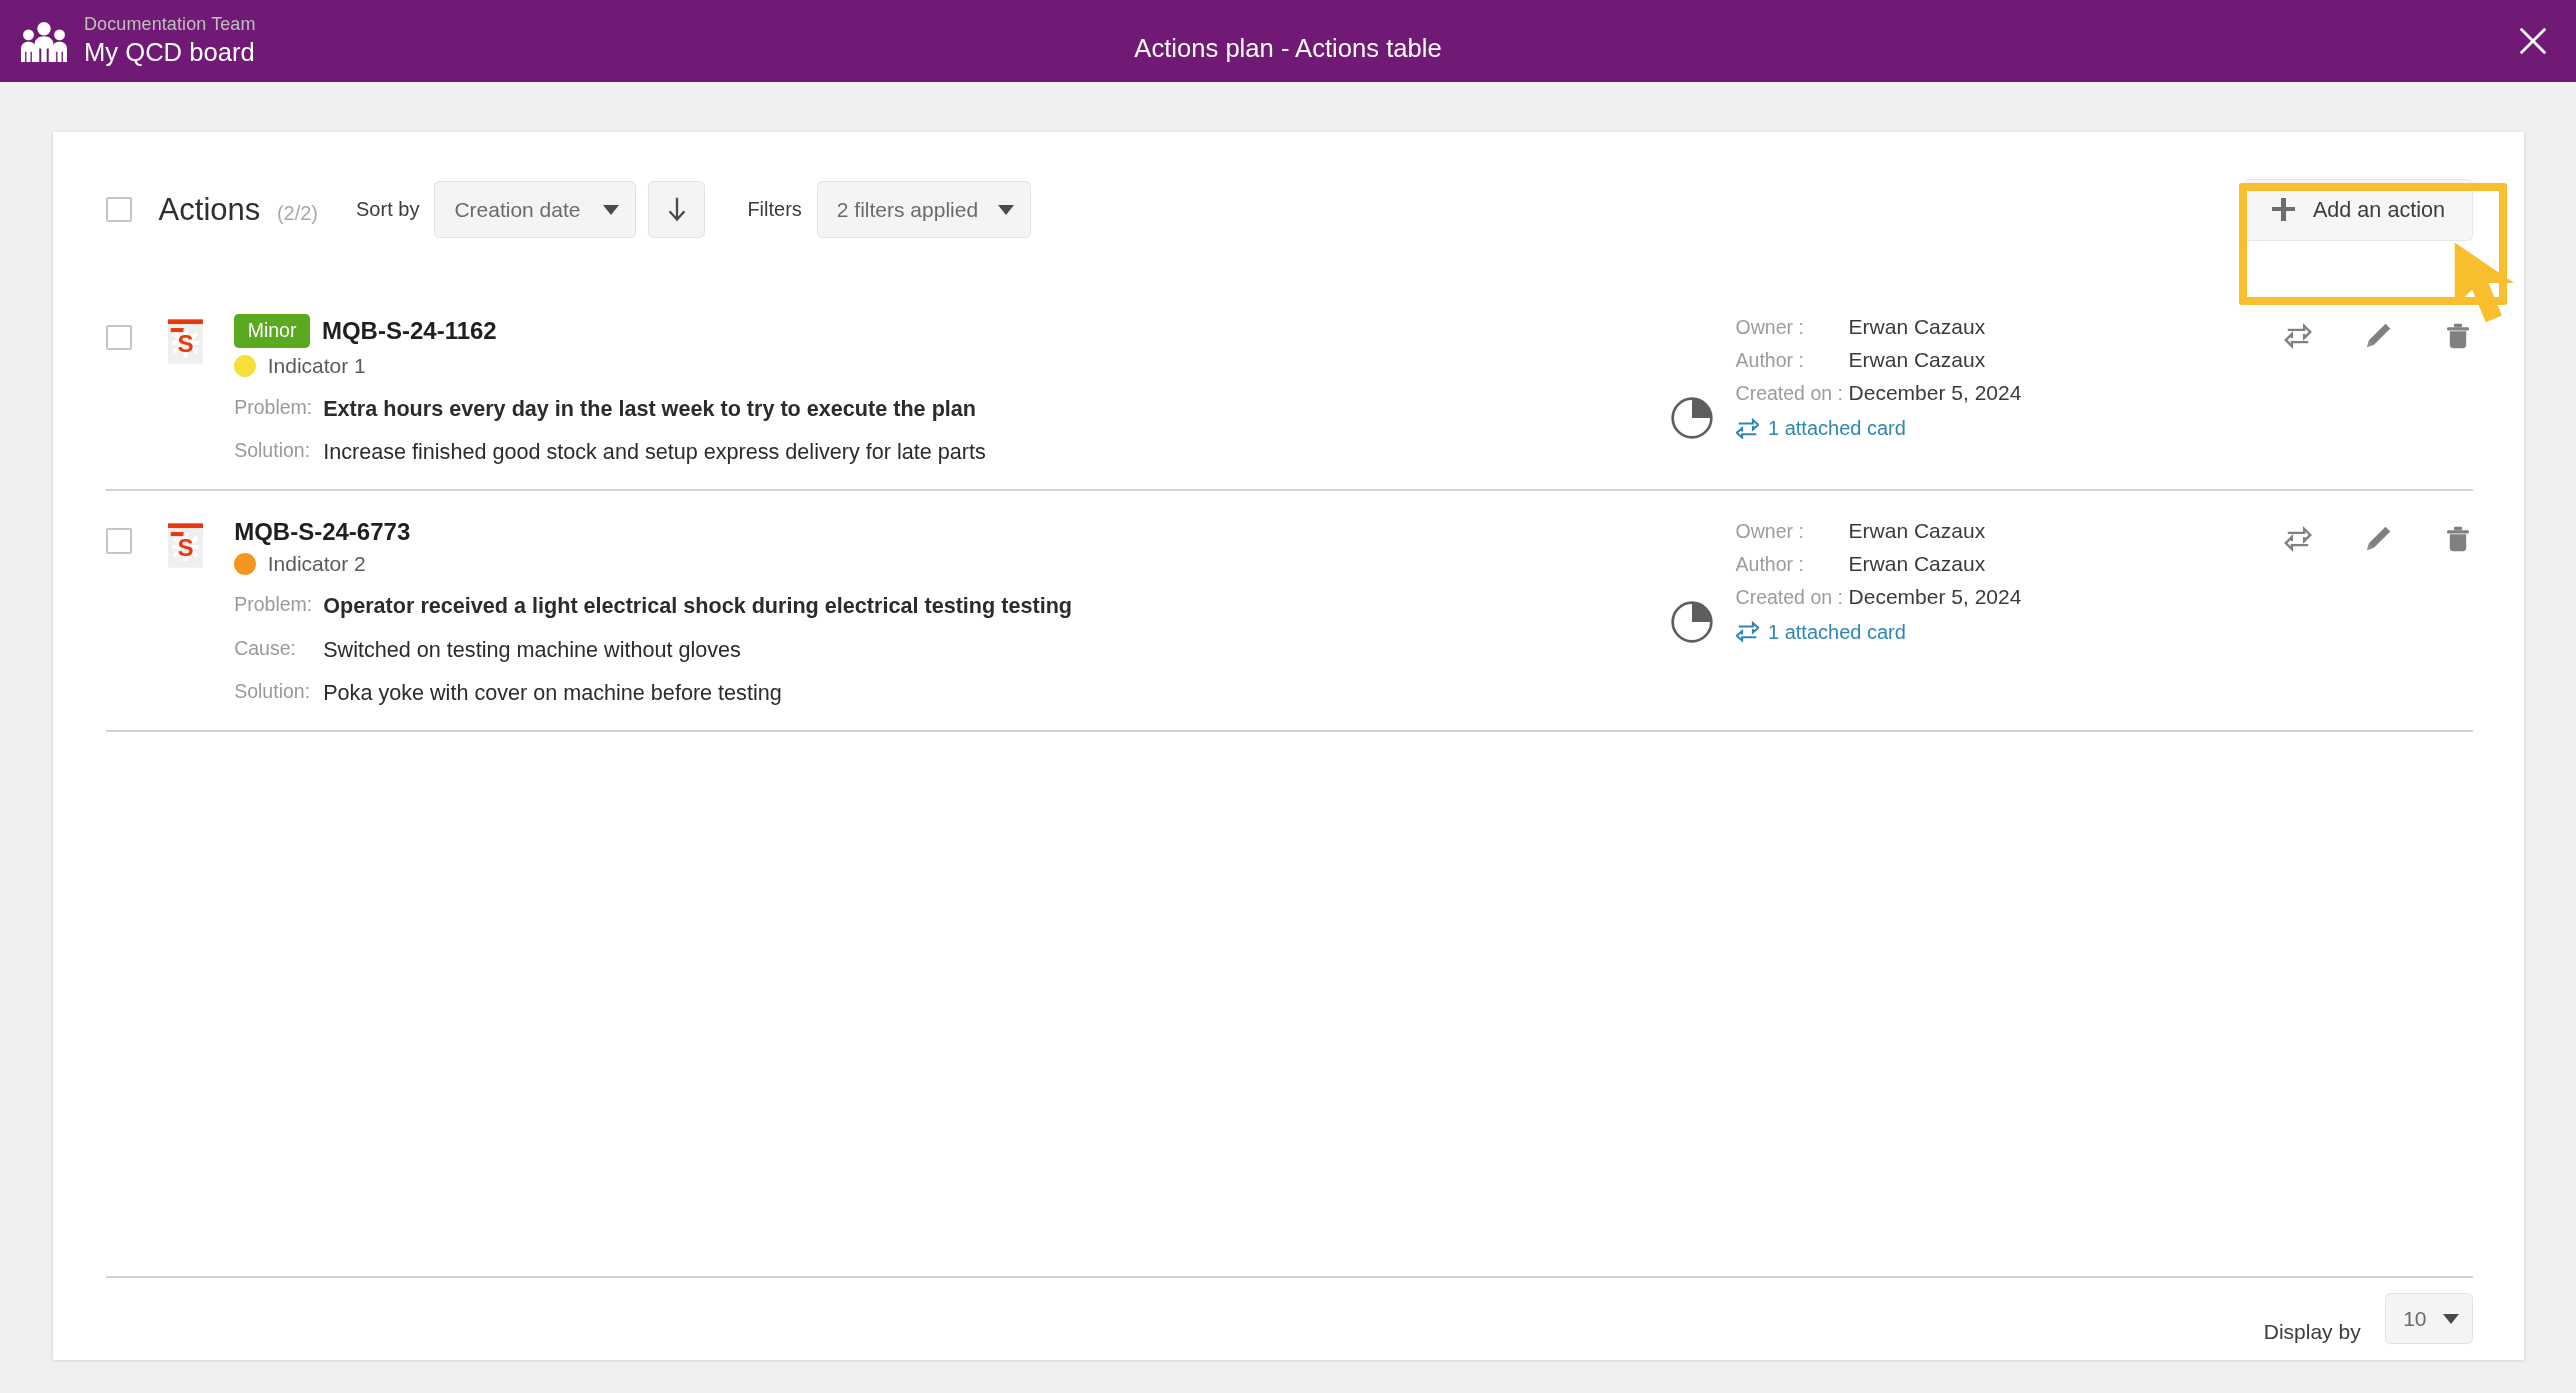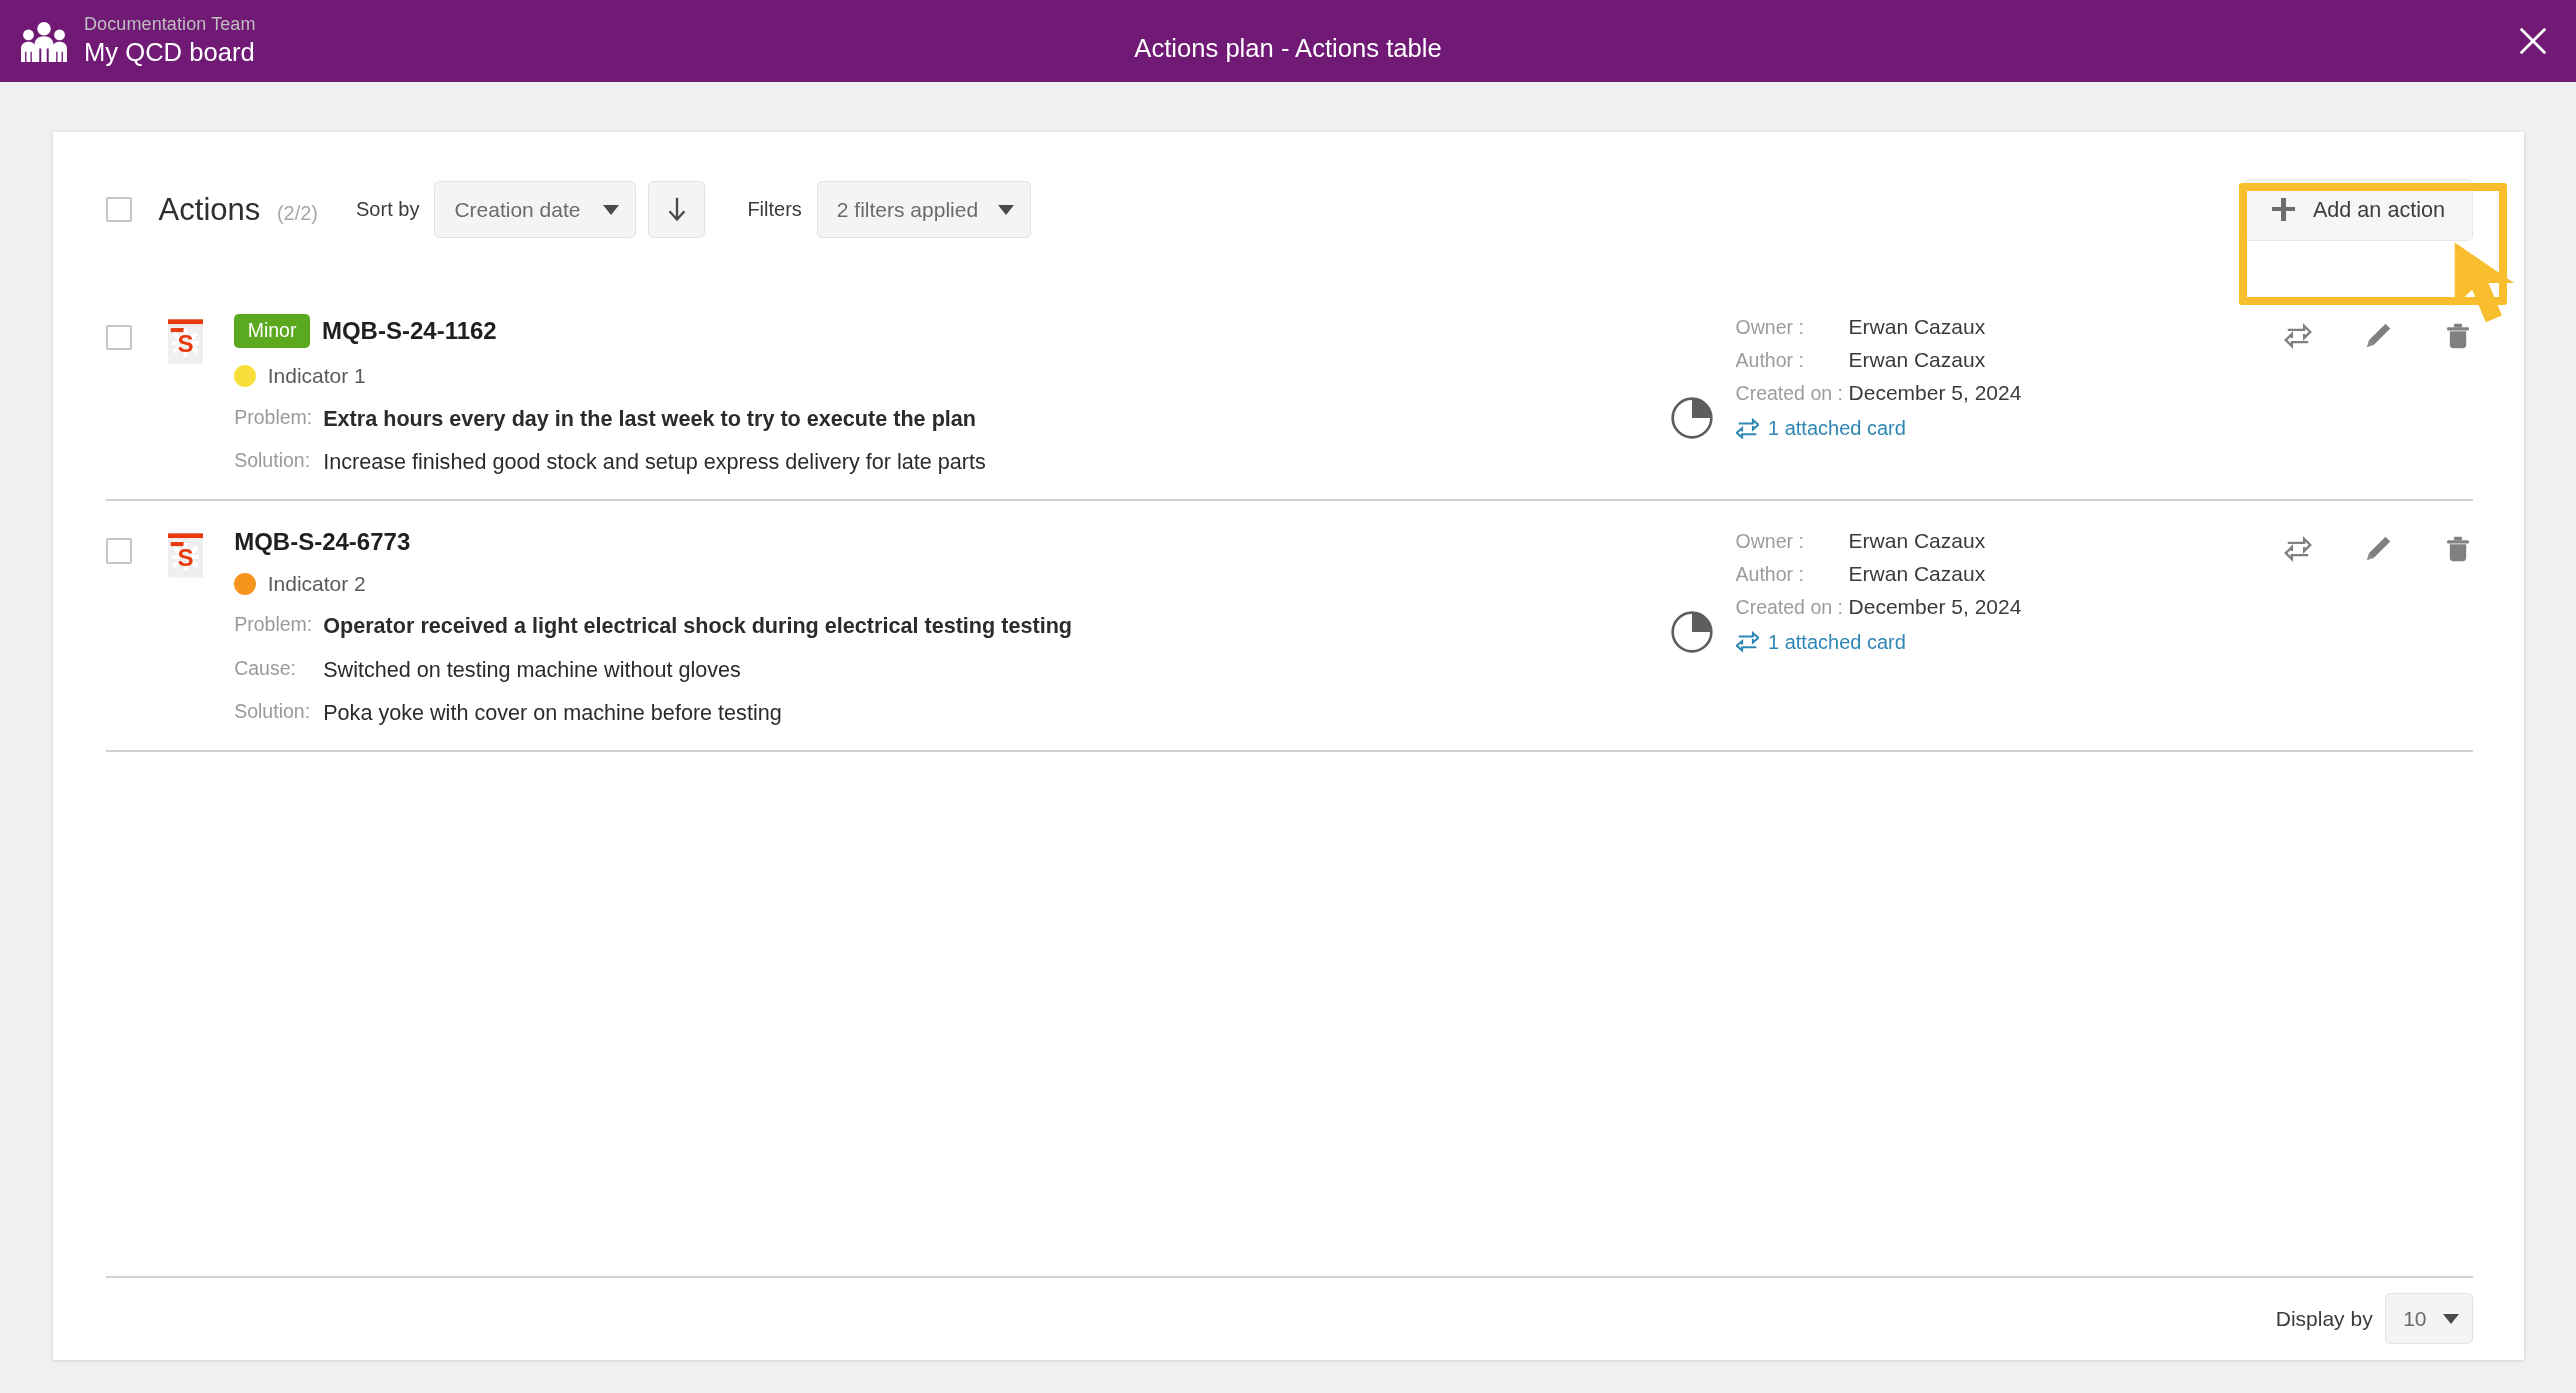--- a/index.html
+++ b/index.html
@@ -147,21 +147,21 @@
   }
 
   .row-main { margin-left: 25.6px; flex: 1 1 auto; min-width: 0; padding-top: 1.3px; }
   .row-head { display: flex; align-items: center; gap: 12px; }
   .badge {
     background: #5ba91f; color: #fff; border-radius: 4.7px;
     font-size: 19.5px; padding: 6.7px 13.5px 8px; line-height: 1;
   }
   .ref { font-size: 24px; color: #1f1f1f; font-weight: bold; white-space: nowrap; }
 
-  .ind-line { display: flex; align-items: center; gap: 11.5px; margin-top: 16px; }
+  .ind-line { display: flex; align-items: center; gap: 11.5px; margin-top: 6px; }
   .dot { width: 22px; height: 22px; border-radius: 50%; flex: 0 0 auto; }
   .ind-text { font-size: 21px; color: #5a5a5a; }
 
   .field { display: flex; margin-top: 17.5px; align-items: flex-start; }
   .field-label {
     font-size: 19.5px; color: #9a9a9a; width: 89px; flex: 0 0 auto;
   }
   .field-value { font-size: 21.6px; color: #2b2b2b; }
   .field-value.bold { font-weight: bold; }
 
@@ -180,21 +180,21 @@
   .act-btn { width: 30px; height: 30px; cursor: pointer; display: flex; align-items: center; justify-content: center; }
   .act-btn svg { width: 30px; height: 30px; }
 
   
   .footer-sep {
     position: absolute; left: 53px; right: 51px; bottom: 82px;
     height: 2px; background: #d2d2d2;
   }
   .footer {
     position: absolute; right: 51px; bottom: 16px;
-    display: flex; align-items: center; gap: 12px;
+    display: flex; align-items: flex-end; gap: 24px;
   }
   .footer .lbl { font-size: 21px; color: #3b3b3b; }
   .select.small { height: 51px; padding: 0 13.5px 0 17.5px; }
   .select.small .val { font-size: 21px; }
   .select.small .caret { margin-left: 16px; }
 </style>
 </head>
 <body>
 
 <div class="topbar">

